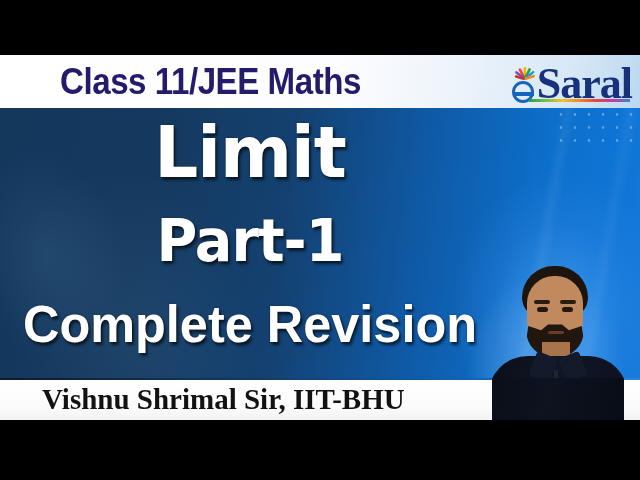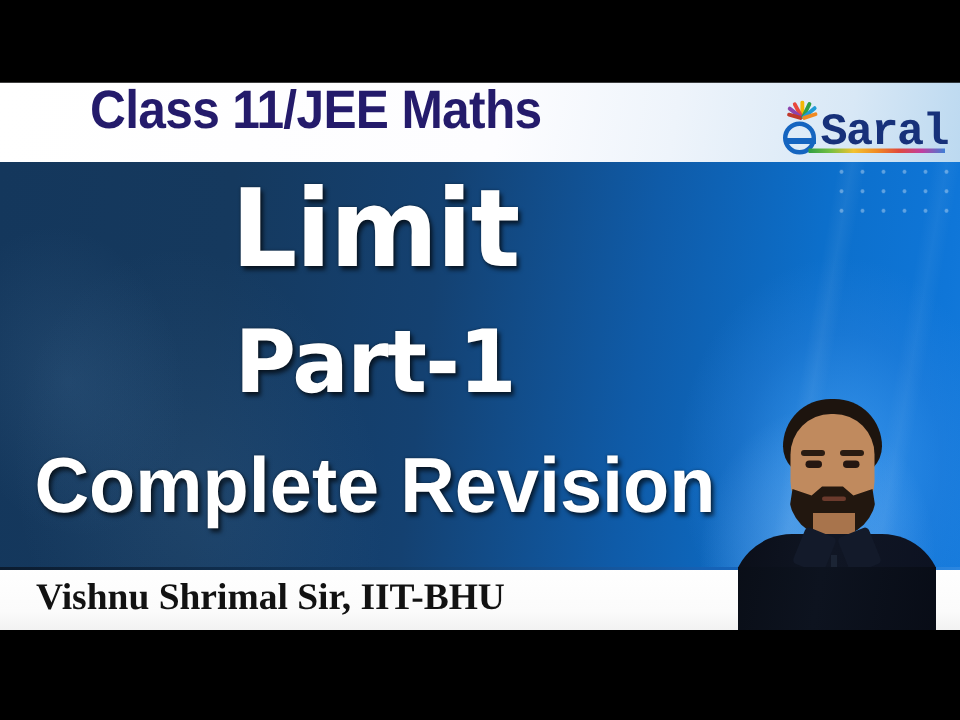--- a/index.html
+++ b/index.html
@@ -8,21 +8,21 @@
   #thumb{position:relative;width:640px;height:480px;background:#000;overflow:hidden;}
 
   
   .band-top{position:absolute;left:0;top:0;width:640px;height:55px;background:#000;z-index:40;}
   .band-bottom{position:absolute;left:0;top:420px;width:640px;height:60px;background:#000;z-index:40;}
 
   
   .header-bar{
     position:absolute;left:0;top:55px;width:640px;height:53px;z-index:20;
     background:linear-gradient(100deg,#ffffff 0%,#fdfdff 52%,#eef4fb 70%,#d8e8f6 88%,#bcd9f0 100%);
-    display:flex;align-items:flex-start;
+    display:flex;align-items:center;
   }
   .header-title{
     margin-left:60px;
     font-family:"Liberation Sans Narrow","Liberation Sans",sans-serif;
     font-weight:bold;font-size:36px;line-height:1;
     color:#241b6b;letter-spacing:-0.5px;
     transform:scaleX(0.92);transform-origin:left center;
     white-space:nowrap;
   }
 
@@ -32,21 +32,21 @@
   .logo-rays{position:absolute;left:2px;top:0;width:28px;height:17px;}
   .logo-e{
     position:absolute;left:3px;bottom:0;width:22px;height:22px;
     border:3.5px solid #1565c0;border-radius:50%;
     box-sizing:border-box;
   }
   .logo-e::after{
     content:"";position:absolute;left:-1px;top:8px;width:20px;height:3.5px;background:#1565c0;
   }
   .logo-word{
-    font-family:Liberation Mono, monospace;font-weight:bold;font-size:30px;
+    font-family:Liberation Serif, serif;font-weight:bold;font-size:44px;
     color:#17317a;line-height:0.86;letter-spacing:-1px;margin-left:-2px;
   }
   .logo-underline{
     position:absolute;left:20px;right:2px;bottom:1px;height:3px;
     background:linear-gradient(90deg,#2f9e44 0%,#74c043 16%,#f2c230 33%,#f08a23 50%,#e04a3b 66%,#c13fa0 83%,#3f7fd6 100%);
   }
 
   
   .stage{
     position:absolute;left:0;top:108px;width:640px;height:312px;overflow:hidden;z-index:10;
@@ -153,22 +153,22 @@
     position:absolute;left:118px;top:138px;width:46px;height:52px;background:#0c1220;border-radius:10px 16px 16px 20px;
   }
 
   
   .footer-bar{
     position:absolute;left:0;top:378px;width:640px;height:42px;z-index:22;
     background:linear-gradient(180deg,#ffffff 0%,#fbfbfb 70%,#f2f2f2 100%);
     display:flex;align-items:center;
   }
   .footer-text{
-    margin-left:24px;
-    font-family:"Liberation Serif",serif;font-weight:bold;font-size:25px;
+    margin-left:42px;
+    font-family:"Liberation Serif",serif;font-weight:bold;font-size:29px;
     color:#121212;white-space:nowrap;letter-spacing:0px;
   }
   .footer-person-cut{
     position:absolute;left:470px;top:378px;width:175px;height:42px;z-index:24;overflow:hidden;
   }
   .footer-person-cut .torso{
     position:absolute;left:22px;top:-168px;width:132px;height:230px;
     background:linear-gradient(100deg,#080c14 0%,#0d131f 50%,#080c16 100%);
     border-radius:8px;
   }

